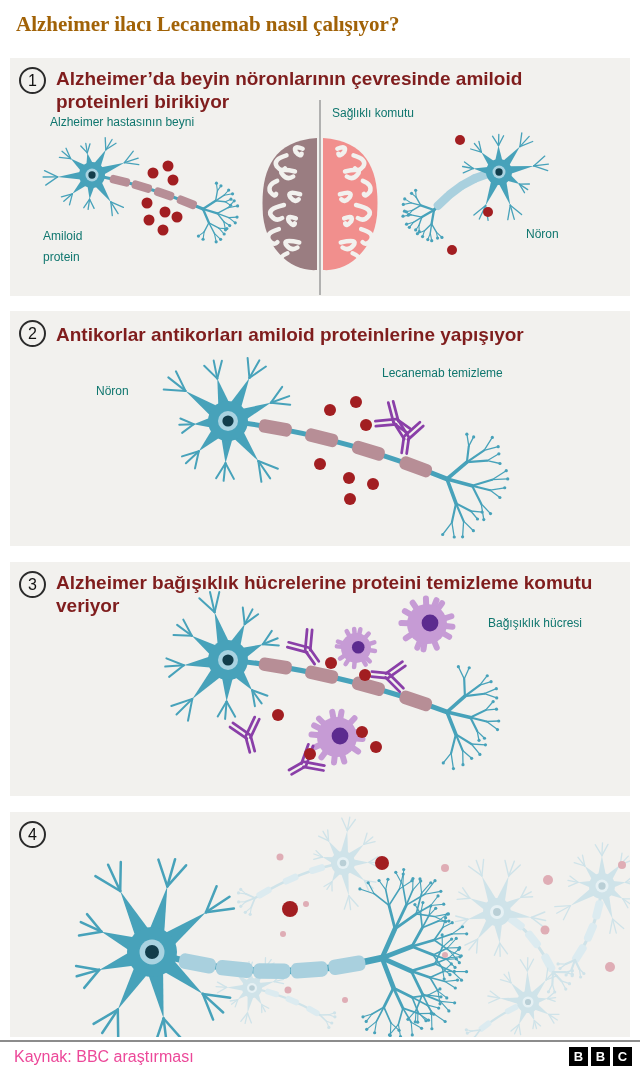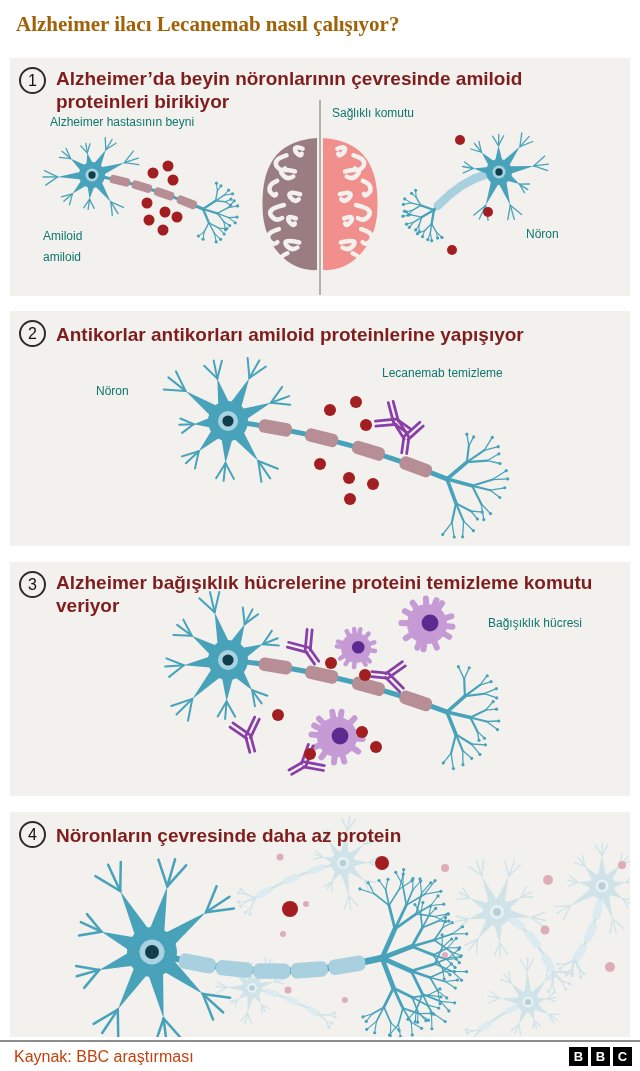--- a/index.html
+++ b/index.html
@@ -8,21 +8,21 @@
   .title{position:absolute;left:16px;top:12px;width:610px;
     font-family:"Liberation Serif",serif;font-size:21px;font-weight:700;color:#a16207}
   .panel{position:absolute;left:10px;width:620px}
   .art{position:absolute;left:0;top:0}
   .step{position:absolute;left:9px;top:9px;width:27px;height:27px;border:2px solid #2b2b2b;
     border-radius:50%;display:flex;align-items:center;justify-content:center;
     font-size:16px;color:#111;background:transparent}
   .heading{position:absolute;left:46px;font-size:19px;font-weight:700;color:#7f1d1d;line-height:23px}
   .lbl{position:absolute;font-size:12px;color:#0f766e;line-height:21px}
   .footline{position:absolute;left:0;top:1040px;width:640px;height:2px;background:#8c8c8c}
-  .source{position:absolute;left:14px;top:1048px;font-size:16px;color:#c2410c}
+  .source{position:absolute;left:14px;top:1048px;font-size:16px;color:#ec4899}
   .bbc{position:absolute;right:8px;top:1047px;display:flex;gap:3px}
   .bbc .sq{width:19px;height:19px;background:#000;color:#fff;display:flex;align-items:center;
     justify-content:center;font-size:13px;font-weight:700}
 </style>
 </head>
 <body>
 
 <div>
 
   <h1 class="title">Alzheimer ilacı Lecanemab nasıl çalışıyor?</h1>
@@ -259,21 +259,21 @@
         </g>
         <path d="M120 L 176 L 138 L 176 L 138 L 163" stroke="#4d4d4d" stroke-width="1.6" fill="none"></path>
         <path d="M499 L 136 L 499 L 163" stroke="#4d4d4d" stroke-width="1.6" fill="none"></path>
       </svg>
     <div class="step">
       <span>1</span>
       </div>
     <div class="heading" style="top:9px;width:470px">Alzheimer’da beyin nöronlarının çevresinde amiloid proteinleri birikiyor</div>
     <div class="lbl" style="left:40px;top:54px">Alzheimer hastasının beyni</div>
     <div class="lbl" style="left:322px;top:45px">Sağlıklı komutu</div>
-    <div class="lbl" style="left:33px;top:168px;width:78px">Amiloid amiloid</div>
+    <div class="lbl" style="left:33px;top:168px;width:78px">Amiloid protein</div>
     <div class="lbl" style="left:516px;top:166px">Nöron</div>
   </section>
 
   <section class="panel" style="top: 311px; height: 235px; background: rgb(242, 241, 238);">
     <svg class="art" id="art2" width="620" height="235">
         <g>
           <path d="M218 110 Q325 122 437 168" stroke="#47a2ba" stroke-width="5" fill="none" stroke-linecap="round"></path>
           <rect x="248.822" y="110.1756" width="33" height="13.5" rx="5.13" fill="#b78e96" transform="rotate(10.2 265.3 116.9)"></rect>
           <rect x="295.1722222222222" y="120.03444444444445" width="33" height="13.5" rx="5.13" fill="#b78e96" transform="rotate(13.8 311.7 126.8)"></rect>
           <rect x="341.97755555555557" y="132.98804444444445" width="33" height="13.5" rx="5.13" fill="#b78e96" transform="rotate(17.1 358.5 139.7)"></rect>
@@ -1129,21 +1129,20 @@
           <circle cx="600" cy="155" r="5" fill="#dfadb5"></circle>
           <circle cx="278" cy="178" r="3.5" fill="#dfadb5"></circle>
           <circle cx="335" cy="188" r="3" fill="#dfadb5"></circle>
           <circle cx="435" cy="143" r="3" fill="#dfadb5"></circle>
           <circle cx="612" cy="53" r="4" fill="#dfadb5"></circle>
         </g>
       </svg>
     <div class="step">
       <span>4</span>
       </div>
-    <div class="heading" style="top:12px;width:560px">Nöronların çevresinde daha az protein</div>
   </section>
 
   <div class="footline"></div>
   <div class="source">Kaynak: BBC araştırması</div>
   <div class="bbc">
     <span class="sq">B</span>
     <span class="sq">B</span>
     <span class="sq">C</span>
   </div>
 

